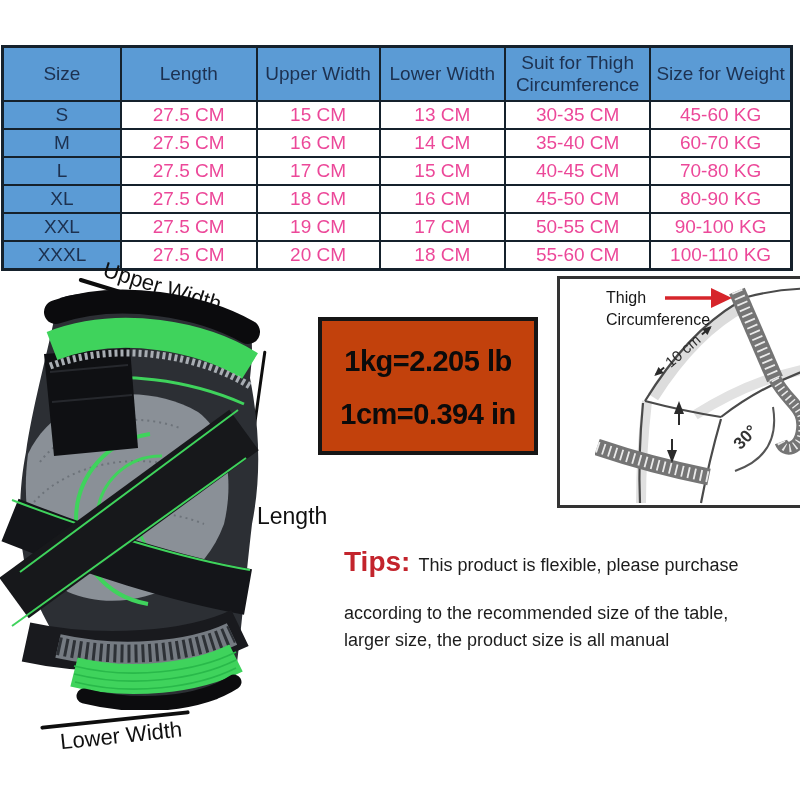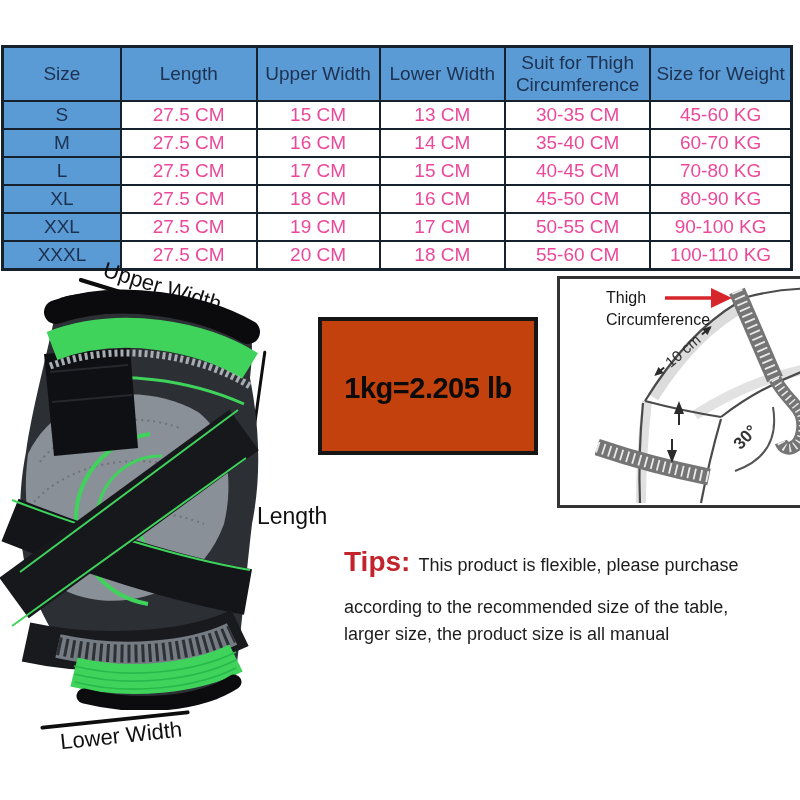--- a/index.html
+++ b/index.html
@@ -65,21 +65,21 @@
 
   
   .diagram-box {
     position:absolute; left:557px; top:276px; width:227px; height:226px;
     background:#fff; border:3px solid #333;padding-left:35px;
   }
   .diagram-box svg { width:100%; height:100%; display:block; }
 
   
   .tips { position:absolute; left:344px; top:546px; width:456px; color:#1c1c1c; }
-  .tips-first { font-size:18px; white-space:nowrap; margin-bottom:16px; }
+  .tips-first { font-size:18px; white-space:nowrap; margin-bottom:22px; }
   .tips-label {
     font-size:28px; font-weight:bold; color:var(--tips_red); margin-right:8px;
   }
   .tip-line { font-size:18px; line-height:27px; white-space:nowrap; }
 
   
   .gs { stroke:var(--brace_green); fill:none; }
   .redline { stroke:var(--arrow_red); }
   .redfill { fill:var(--arrow_red); }
 </style>
@@ -210,20 +210,21 @@
     <path d="M58,384 C120,398 190,392 232,372" stroke="#2d3136" stroke-width="18" fill="none" stroke-dasharray="3 4"></path>
     <path class="gs" d="M74,410 C130,424 196,416 236,396" stroke-width="30"></path>
     <path d="M74,404 C130,418 196,410 236,390" stroke="#29b94a" stroke-width="1.6" fill="none"></path>
     <path d="M74,412 C130,426 196,418 236,398" stroke="#29b94a" stroke-width="1.6" fill="none"></path>
     <path d="M75,420 C130,434 196,426 236,406" stroke="#29b94a" stroke-width="1.6" fill="none"></path>
     <path d="M84,434 C140,448 200,442 234,420" stroke="#0c0c0e" stroke-width="15" fill="none" stroke-linecap="round"></path>
   </svg>
 
   <div class="conversion-box">
     <div class="cv">1kg=2.205 lb</div>
+    <div class="cv">1cm=0.394 in</div>
   </div>
 
   <div class="diagram-box">
     <svg viewBox="0 0 227 226" aria-hidden="true">
 
       <path d="M58,118 Q100,52 150,26" stroke="#dcdcdc" stroke-width="12" fill="none"></path>
       <path d="M100,136 Q160,98 222,88" stroke="#e2e2e2" stroke-width="10" fill="none"></path>
       <path d="M52,122 Q46,175 46,224" stroke="#e0e0e0" stroke-width="10" fill="none"></path>
 
       <g>

